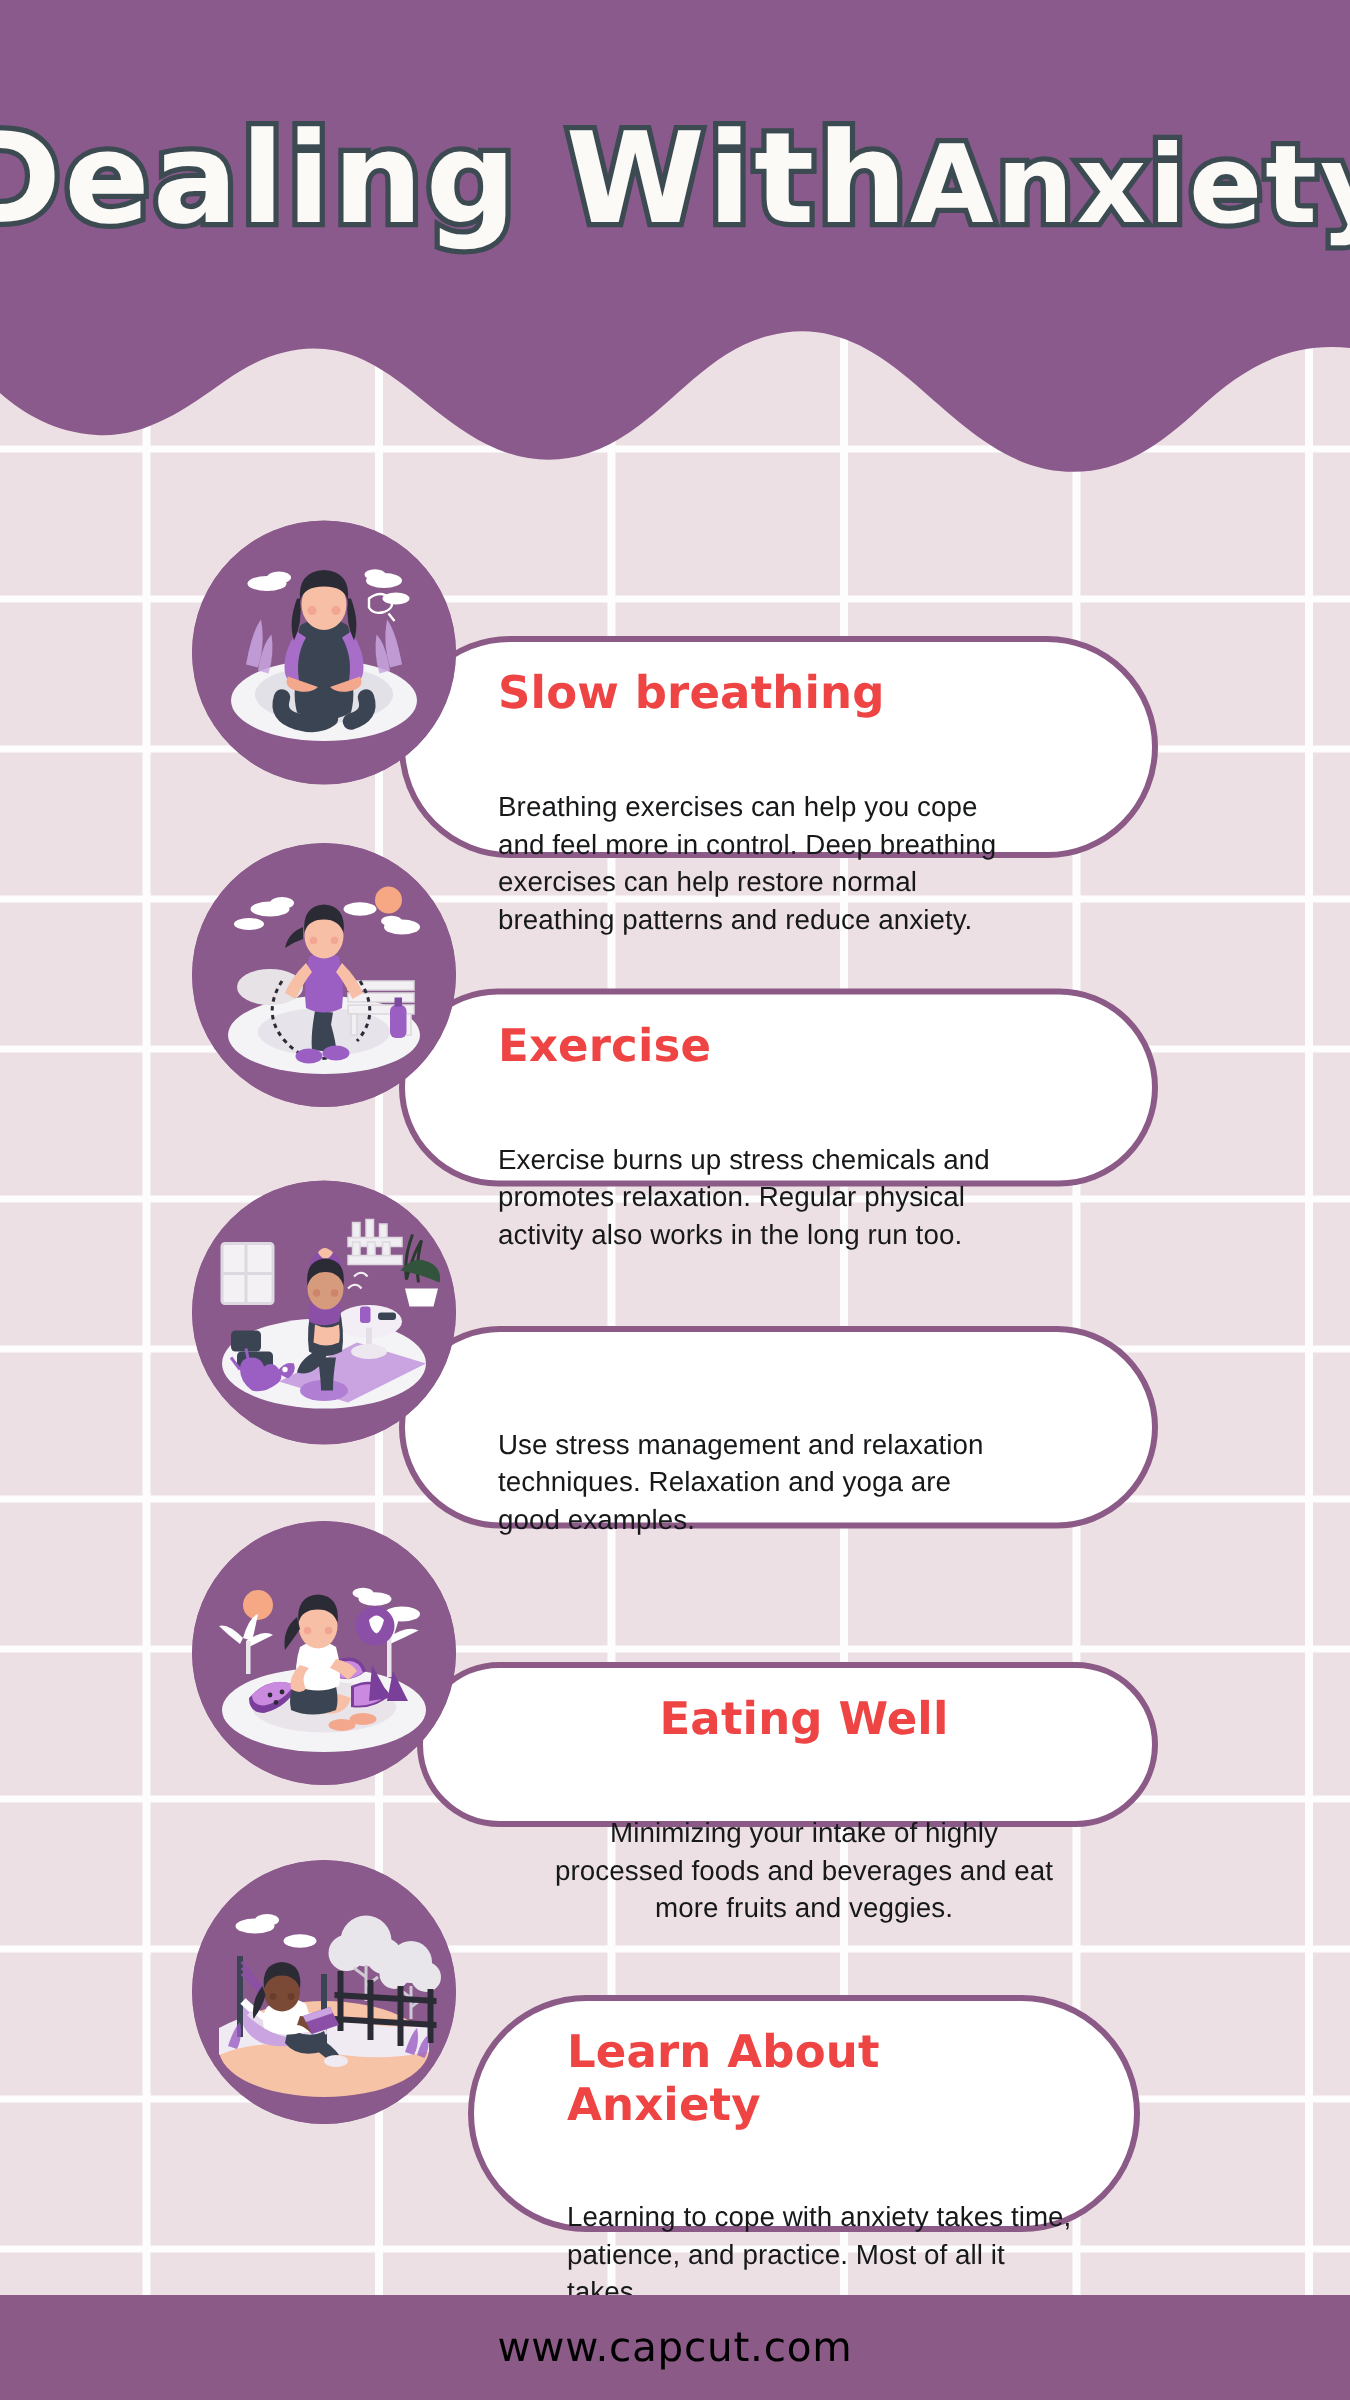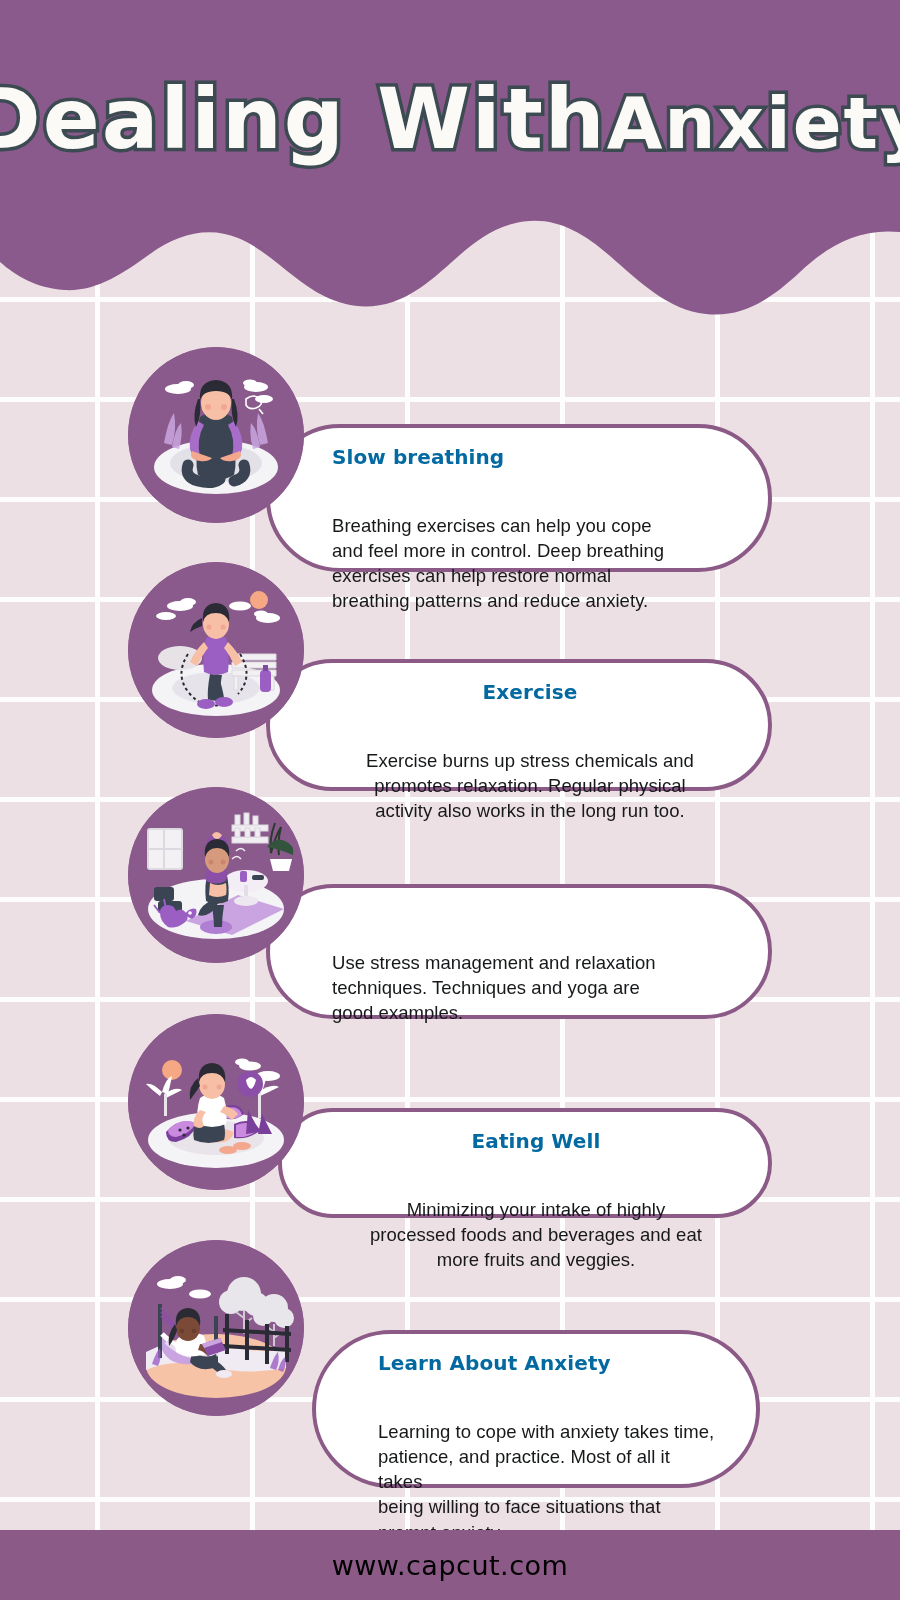--- a/index.html
+++ b/index.html
@@ -87,22 +87,22 @@
     position:absolute;
     background:#FFFFFF;
     border:4px solid #8B5A87;
     border-radius:80px;
     z-index:2;
     padding:18px 40px 20px 62px;
   }
   .card-title{
     font-family:"DejaVu Sans", sans-serif;
     font-weight:bold;
-    font-size:20px;
-    color:#0369a1;
+    font-size:30px;
+    color:#ef4444;
     letter-spacing:.1px;
     line-height:1.15;
     margin-bottom:3px;
   }
   .card-body{
     font-family:"Liberation Sans", sans-serif;
     font-size:18.5px;
     line-height:1.36;
     color:#16181A;
     letter-spacing:.05px;
@@ -238,21 +238,21 @@
           <path d="M100 80 q10 10 14 20 l-7 4 q-6 -12 -11 -18z" fill="#F7BFA6"></path>
           <ellipse cx="88" cy="62" rx="13" ry="15" fill="#F7BFA6"></ellipse>
           <path d="M75 60 q-2 -18 13 -19 q15 1 13 19 q-3 -9 -13 -9 q-11 0 -13 9z" fill="#2B2B35"></path>
           <path d="M74 56 q-10 4 -12 14 q6 -4 12 -6z" fill="#2B2B35"></path>
           <circle cx="81" cy="65" r="2.5" fill="#F09A8A" opacity=".7"></circle>
           <circle cx="95" cy="65" r="2.5" fill="#F09A8A" opacity=".7"></circle>
           <rect x="132" y="108" width="11" height="22" rx="4" fill="#9B5FC4"></rect>
           <rect x="135" y="103" width="5" height="6" fill="#7A49A0"></rect>
         </svg>
       </div>
-      <div class="card" style="left:266px; top:659px; width:506px; height:132px;text-align:center;">
+      <div class="card" style="left:266px; top:659px; width:506px; height:132px;">
         <div class="card-title">Exercise</div>
         <div class="card-body">Exercise burns up stress chemicals and
 promotes relaxation. Regular physical
 activity also works in the long run too.</div>
       </div>
     </div>
 
     <div class="item">
       <div class="avatar" style="left:128px; top:787px;">
         <svg viewBox="0 0 176 176" aria-hidden="true">
@@ -299,21 +299,21 @@
               <path d="M108 64 q5 -5 9 0"></path>
           </g>
           <path d="M40 140 q-8 -6 -8 -14 q0 -8 8 -8 q6 0 8 6 q6 -4 10 2 q4 6 -2 10 q-8 6 -16 4z" fill="#9B5FC4"></path>
           <path d="M56 128 q6 -8 12 -6 q2 6 -4 10z" fill="#9B5FC4"></path>
           <circle cx="62" cy="126" r="1.8" fill="#FFFFFF"></circle>
           <path d="M32 126 l-6 -8 M38 122 l-2 -10" stroke="#9B5FC4" stroke-width="2"></path>
         </svg>
       </div>
       <div class="card indent" style="left:266px; top:884px; width:506px; height:135px;">
         <div class="card-body">Use stress management and relaxation
-techniques. Techniques and yoga are
+techniques. Relaxation and yoga are
 good examples.</div>
       </div>
     </div>
 
     <div class="item">
       <div class="avatar" style="left:128px; top:1014px;">
         <svg viewBox="0 0 176 176" aria-hidden="true">
           <circle cx="88" cy="88" r="88" fill="#8B5A8C"></circle>
           <ellipse cx="88" cy="126" rx="68" ry="28" fill="#F4F3F6"></ellipse>
           <ellipse cx="88" cy="124" rx="48" ry="17" fill="#E8E4EA"></ellipse>

